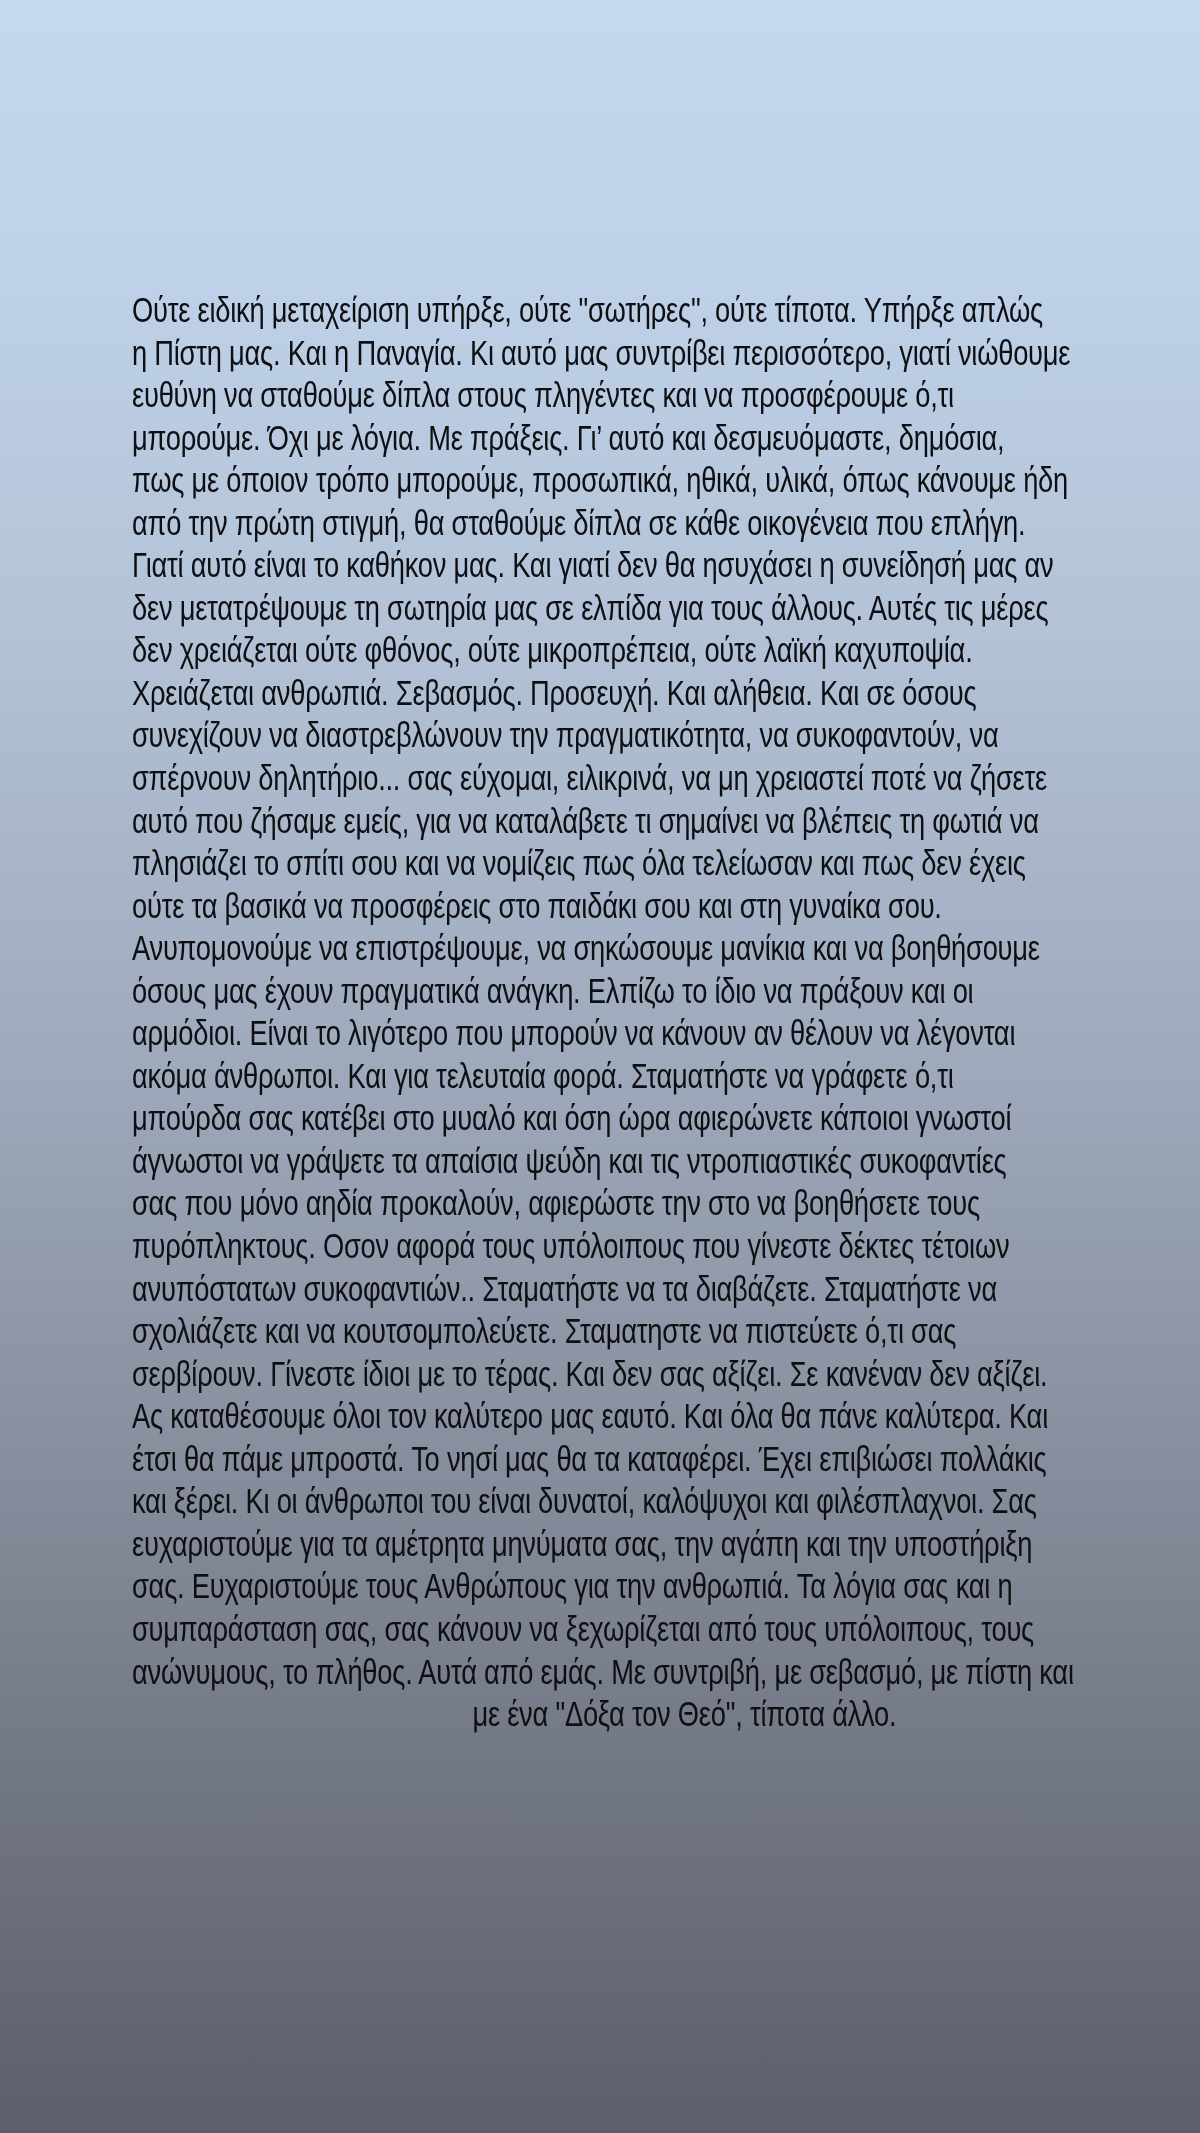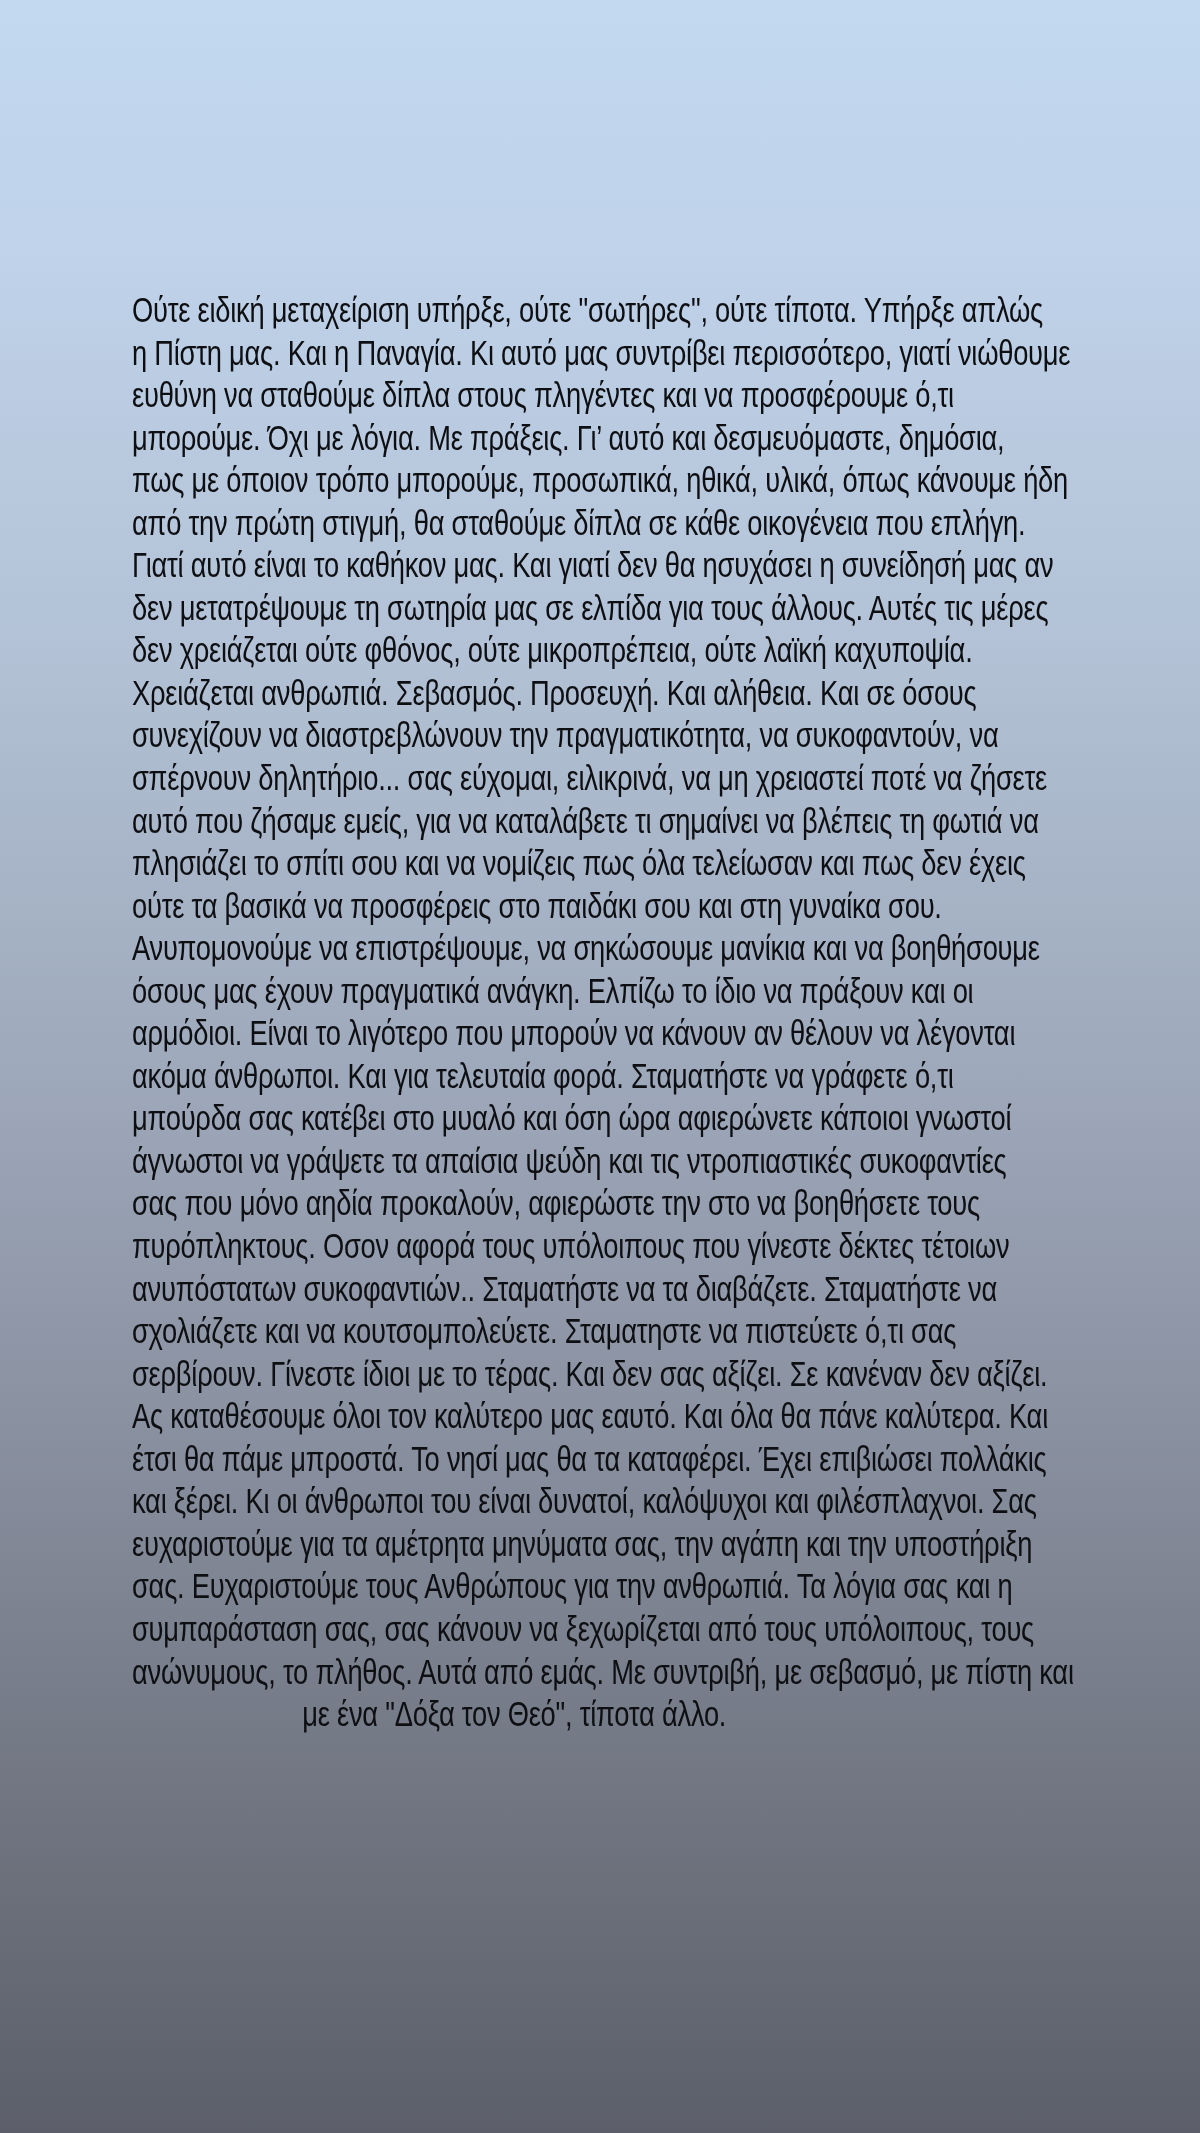--- a/index.html
+++ b/index.html
@@ -19,21 +19,21 @@
       #737985 82%,
       #5c5f69 100%);
     position: relative;
     font-family: "Liberation Sans", "DejaVu Sans", sans-serif;
   }
   .story {
     position: absolute;
     left: 0;
     top: 289px;
     width: 980px;
-    text-align: center;
+    text-align: right;
   }
   .line {
     display: block;
     height: 42.55px;
     line-height: 42.55px;
     white-space: nowrap;
     color: #0e0f12;
     font-size: 35px;
     letter-spacing: -0.3px;
     transform-origin: 600px 50%;

